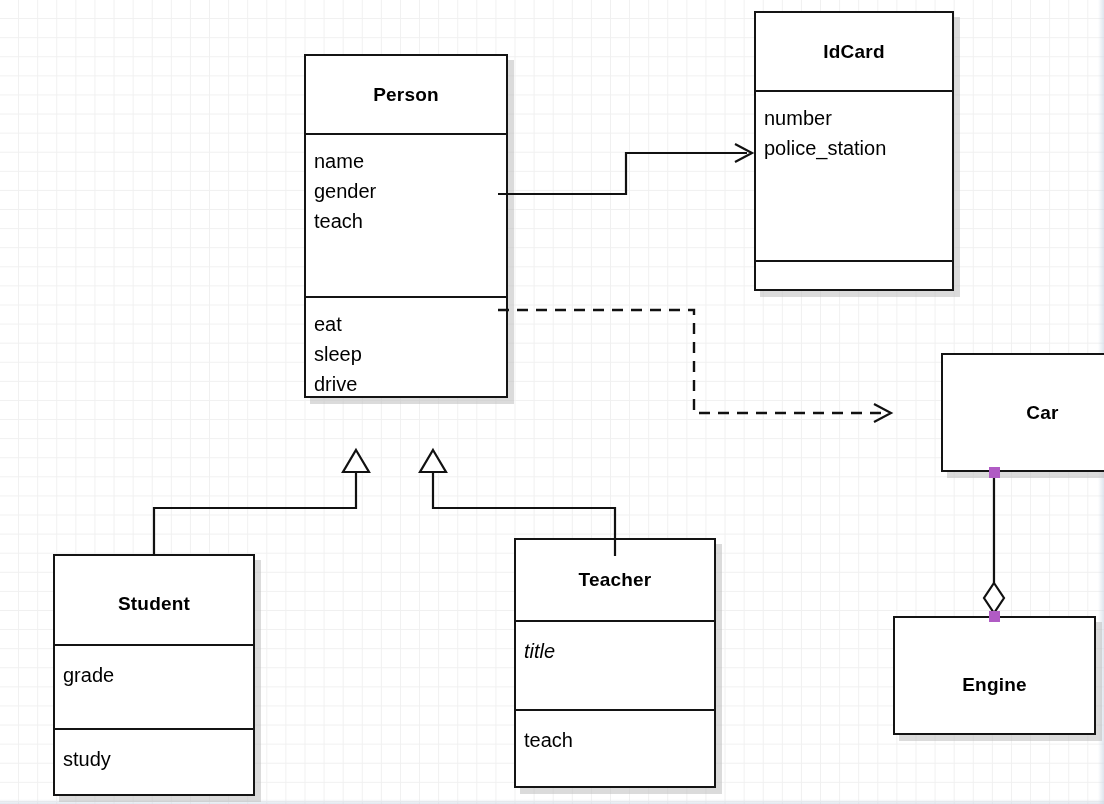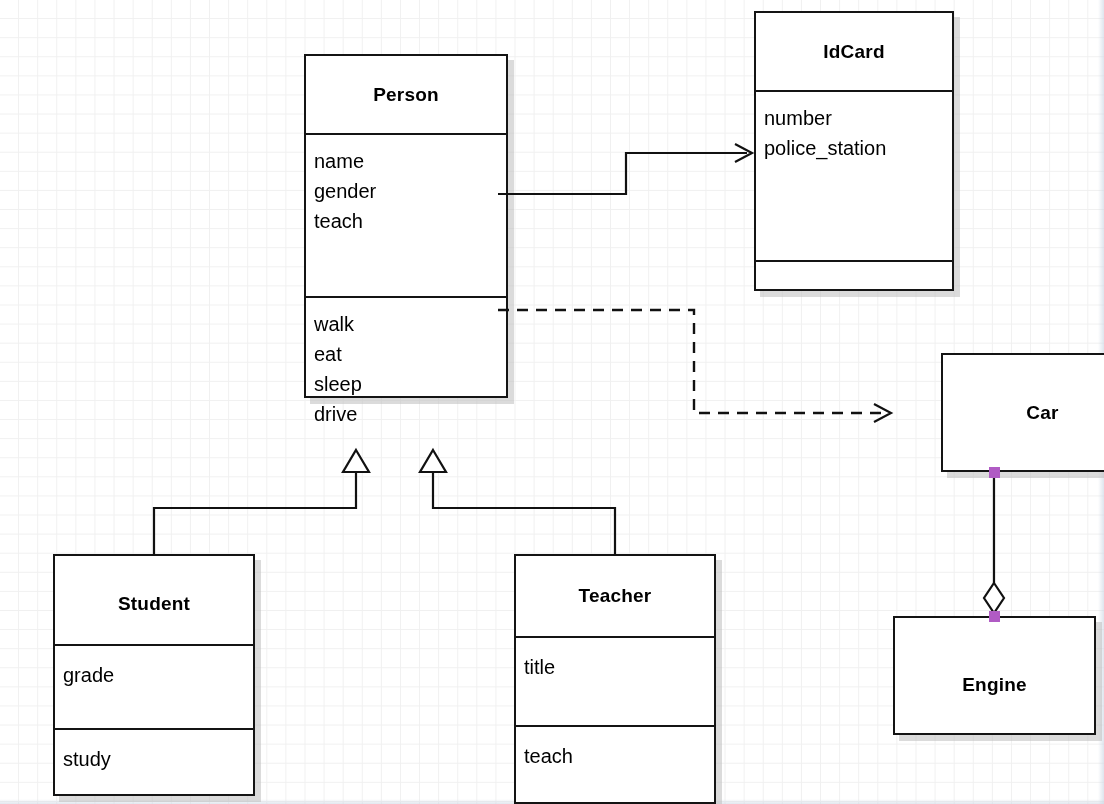--- a/index.html
+++ b/index.html
@@ -164,21 +164,20 @@
   <div class="uml-class" style="left:304px; top:54px; width:204px; height:344px;">
     <div class="uml-section uml-title" style="height:77px;">
       <span>Person</span>
     </div>
     <div class="uml-section uml-members" style="height:163px;">
       <div class="m">name</div>
       <div class="m">gender</div>
       <div class="m">teach</div>
     </div>
     <div class="uml-section uml-members" style="height:160px;">
-      <div class="m">walk</div>
       <div class="m">eat</div>
       <div class="m">sleep</div>
       <div class="m">drive</div>
     </div>
   </div>
 
   <div class="uml-class" style="left:754px; top:11px; width:200px; height:280px;">
     <div class="uml-section uml-title" style="height:77px;">
       <span>IdCard</span>
     </div>
@@ -194,25 +193,25 @@
       <span>Student</span>
     </div>
     <div class="uml-section uml-members compact" style="height:84px;">
       <div class="m">grade</div>
     </div>
     <div class="uml-section uml-members compact" style="height:78px;">
       <div class="m">study</div>
     </div>
   </div>
 
-  <div class="uml-class" style="left:514px; top:554px; width:202px; height:250px;">
+  <div class="uml-class" style="left:514px; top:538px; width:202px; height:250px;">
     <div class="uml-section uml-title" style="height:80px;">
       <span>Teacher</span>
     </div>
-    <div class="uml-section uml-members compact" style="height:72px;">
+    <div class="uml-section uml-members compact" style="height:72px;font-style:italic;">
       <div class="m">title</div>
     </div>
     <div class="uml-section uml-members compact" style="height:104px;margin-top:17px;">
       <div class="m">teach</div>
     </div>
   </div>
 
   <div class="uml-class" style="left:893px; top:353px; width:203px; height:119px;margin-left:48px;">
     <div class="uml-section uml-title" style="height:115px;">
       <span>Car</span>

